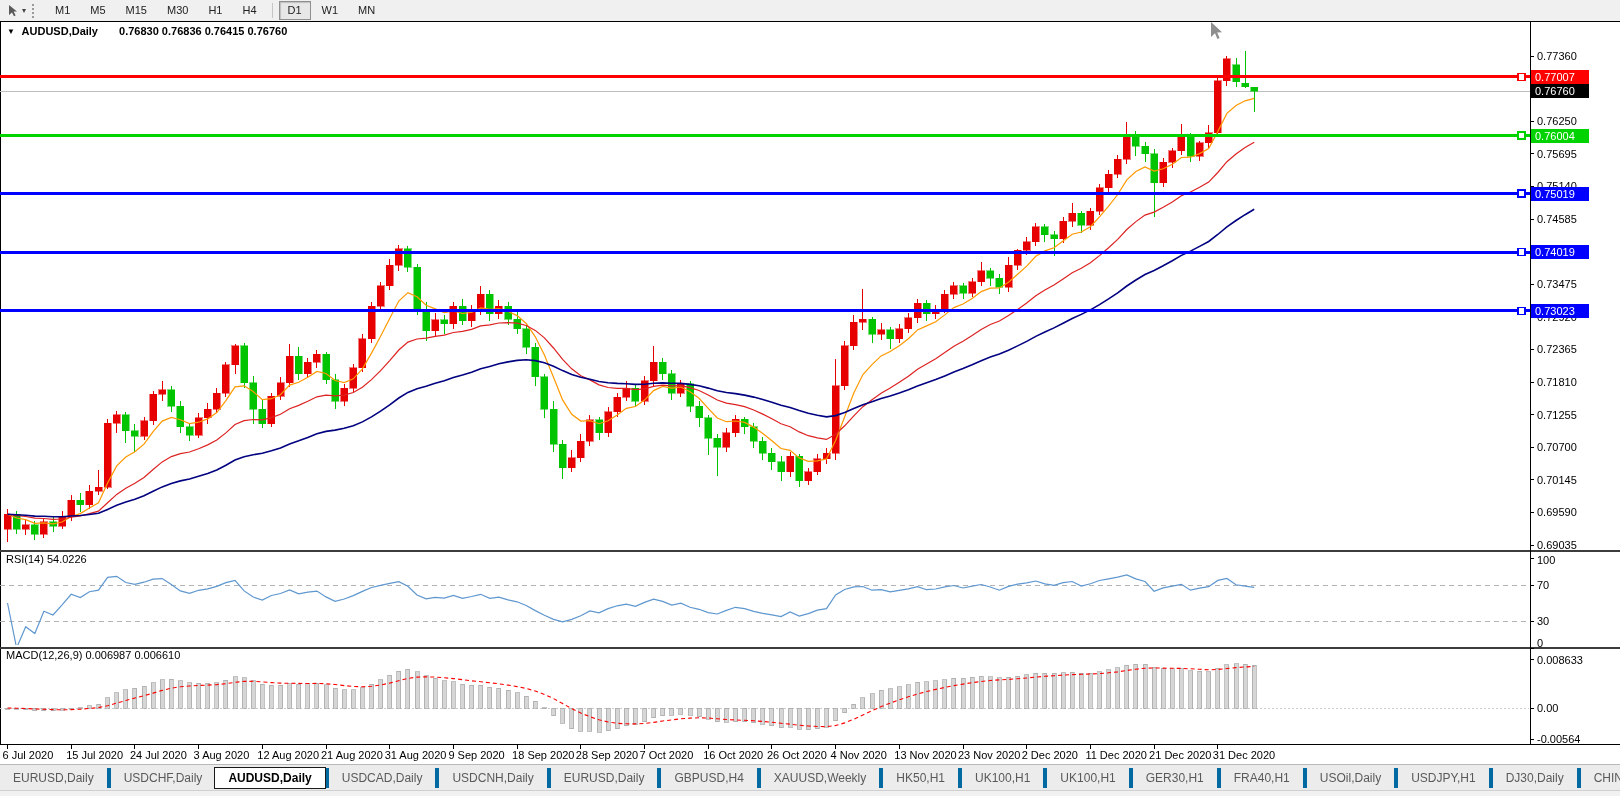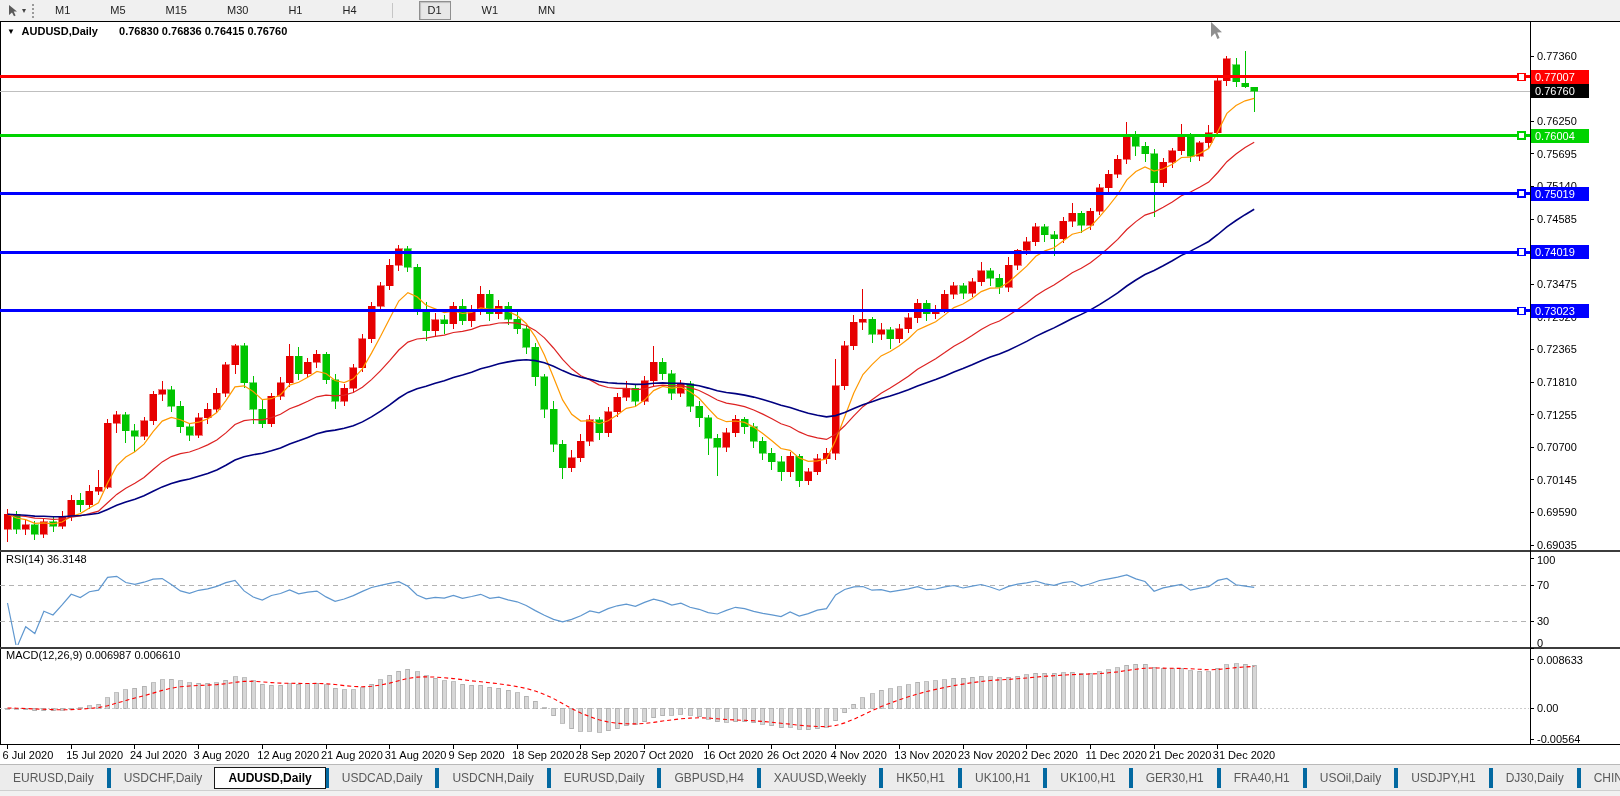--- a/index.html
+++ b/index.html
@@ -38,40 +38,40 @@
 <div id="app">
 
   <div id="toolbar">
     <span class="tool-icon">
       <svg width="14" height="14" viewBox="0 0 14 14">
         <path d="M3 1 L3 11 L6 8.4 L8 12.2 L9.6 11.4 L7.7 7.6 L11 7.4 Z" fill="#5a5a5a"></path>
       </svg>
       <span class="caret">▾</span>
     </span>
     <span class="grip"></span>
-    <span id="tf-buttons" style="display:flex;align-items:center;gap:20px;">
+    <span id="tf-buttons" style="display:flex;align-items:center;">
         <span class="tf-btn">M1</span>
         <span class="tf-btn">M5</span>
         <span class="tf-btn">M15</span>
         <span class="tf-btn">M30</span>
         <span class="tf-btn">H1</span>
         <span class="tf-btn">H4</span>
         <span class="tf-sep"></span>
         <span class="tf-btn active">D1</span>
         <span class="tf-btn">W1</span>
         <span class="tf-btn">MN</span>
       </span>
   </div>
 
   <div class="overlay" id="chart-title">
     <span class="caret2">▼</span>
     <span>AUDUSD,Daily</span>
     <span style="margin-left:18px;">0.76830 0.76836 0.76415 0.76760</span>
   </div>
-  <div class="overlay" id="rsi-label">RSI(14) 36.3148</div>
+  <div class="overlay" id="rsi-label">RSI(14) 54.0226</div>
   <div class="overlay" id="macd-label">MACD(12,26,9) 0.006987 0.006610</div>
 
   <svg id="chart-svg" width="1620" height="764">
       <defs>
         <clipPath id="clipMain">
           <rect x="0" y="22" width="1529" height="527"></rect>
         </clipPath>
         <clipPath id="clipRsi">
           <rect x="0" y="556" width="1529" height="89"></rect>
         </clipPath>

